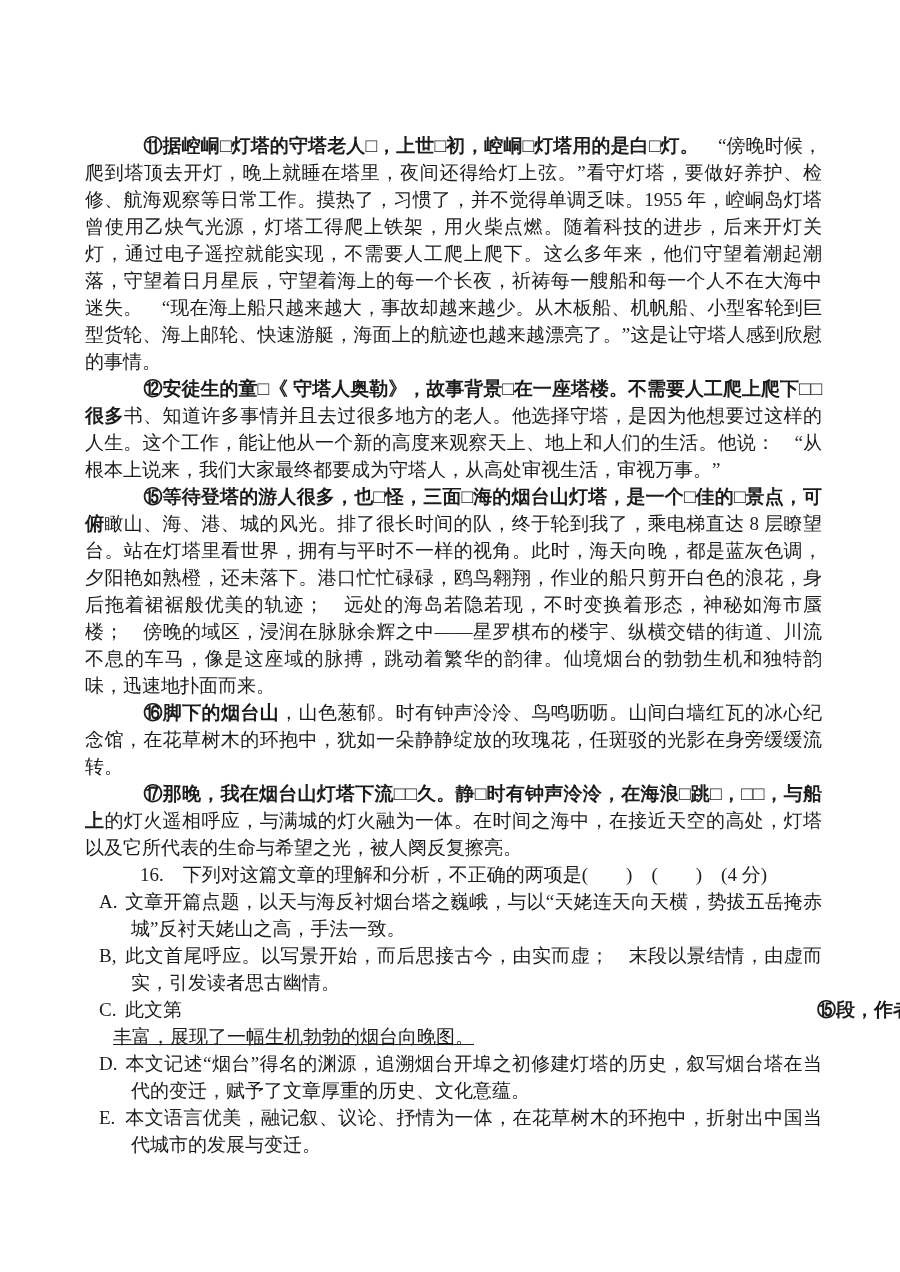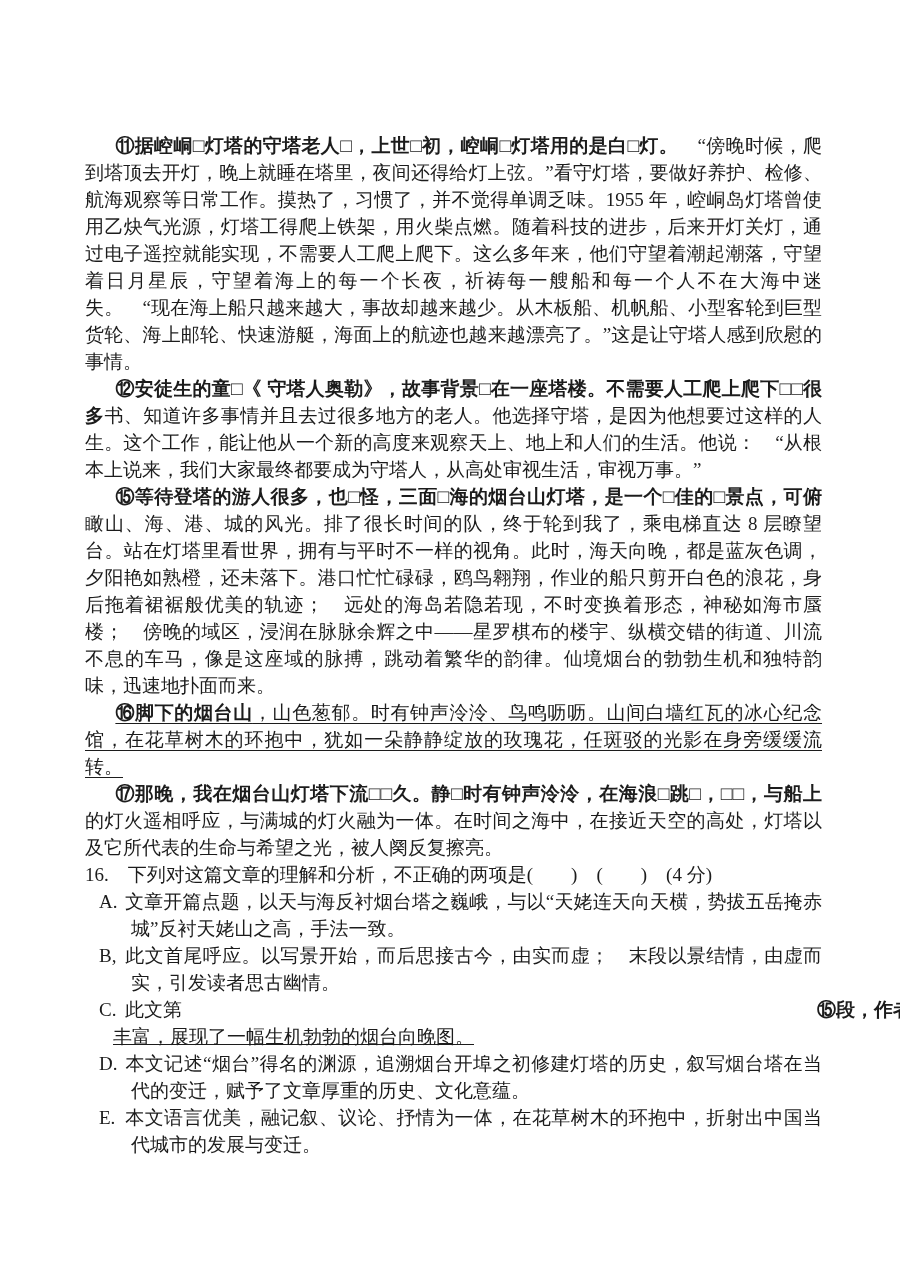--- a/index.html
+++ b/index.html
@@ -11,28 +11,28 @@
   .sheet{position:relative;width:900px;height:1272px;overflow:hidden;background:#fff;}
   .content{position:absolute;left:85px;top:132px;width:737px;}
   .para{
     margin:0;font-size:19px;line-height:27px;
     text-align:justify;text-justify:inter-ideograph;
     text-indent:1.6em;
   }
   .seg-bold{
     font-family:"Liberation Sans","DejaVu Sans",sans-serif;
     font-weight:700;
+    margin-left:28px;
   }
   .seg-underline{
-    text-decoration:underline;
     text-underline-offset:4px;
     text-decoration-thickness:1px;
   }
   .question{margin-top:0;font-size:19px;line-height:27px;}
-  .q-stem{margin:0;text-align:left;}
+  .q-stem{margin:0;text-align:center;}
   .option{
     position:relative;
     margin:0 0 0 14px;
     padding-left:32px;
     text-indent:-32px;
     text-align:justify;text-justify:inter-ideograph;
   }
   .opt-label{display:inline-block;width:26px;text-indent:0;}
   .opt-cont{text-indent:-18px;text-decoration:underline;}
   .right-note{

